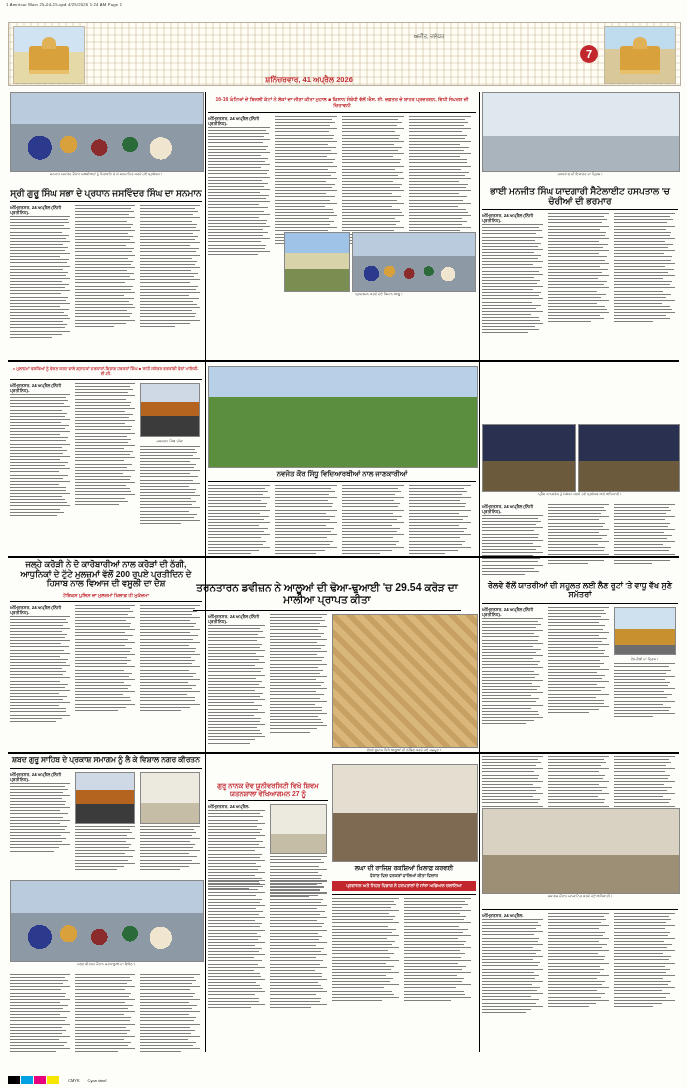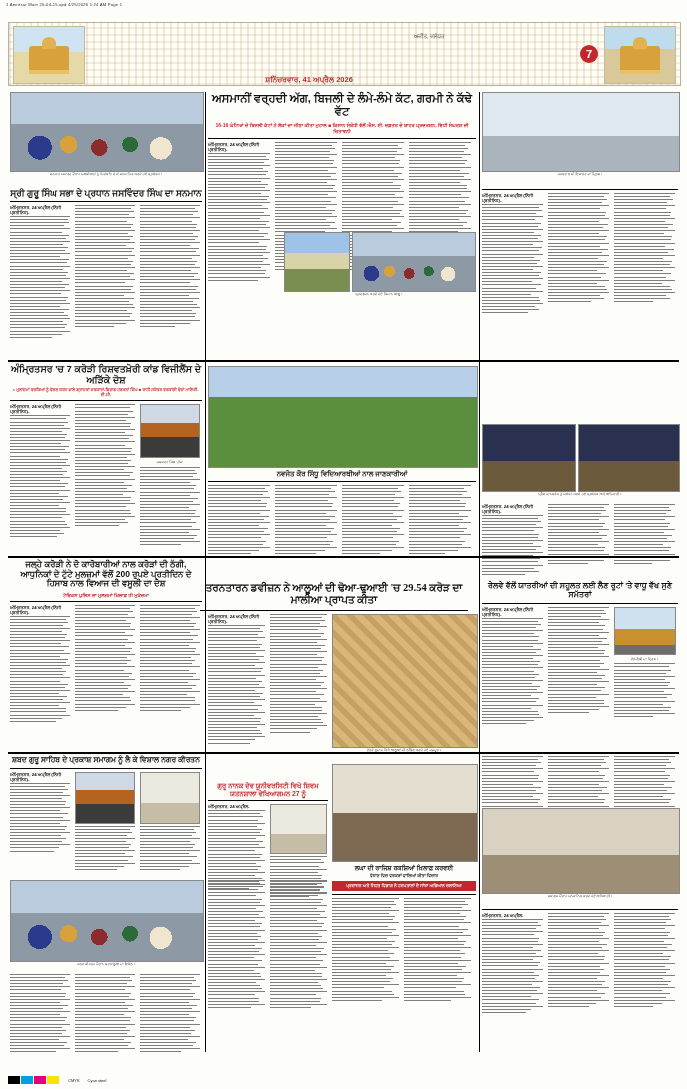--- a/index.html
+++ b/index.html
@@ -239,21 +239,20 @@
             <i style="width:91%"></i>
             <i style="width:100%"></i>
             <i style="width:84%"></i>
             <i style="width:58%"></i>
         </div>
       </div>
     </div>
   </div>
 
   <div class="col" style="left:208px;top:92px;width:268px;">
-    <div class="hl" style="font-size:11.5px;">ਅਸਮਾਨੀਂ ਵਰ੍ਹਦੀ ਅੱਗ, ਬਿਜਲੀ ਦੇ ਲੰਮੇ-ਲੰਮੇ ਕੱਟ, ਗਰਮੀ ਨੇ ਕੱਢੇ ਵੱਟ</div>
     <div class="sub" style="margin-top:4px;">16-16 ਘੰਟਿਆਂ ਦੇ ਬਿਜਲੀ ਕੱਟਾਂ ਨੇ ਲੋਕਾਂ ਦਾ ਜੀਣਾ ਕੀਤਾ ਮੁਹਾਲ ■ ਕਿਸਾਨ ਸੰਬੰਧੀ ਵੱਲੋਂ ਐਸ. ਈ. ਦਫ਼ਤਰ ਦੇ ਬਾਹਰ ਪ੍ਰਦਰਸ਼ਨ, ਵਿਧੀ ਸੰਘਰਸ਼ ਦੀ ਚਿਤਾਵਨੀ</div>
     <div class="rule" style="margin:4px 0 3px;"></div>
     <div style="display:flex;gap:5px;">
       <div style="width:62px;">
         <div class="dateline">ਅੰਮ੍ਰਿਤਸਰ, 24 ਅਪ੍ਰੈਲ (ਨਿੱਜੀ ਪ੍ਰਤੀਨਿਧ)-</div>
         <div class="body">
           <i style="width:100%"></i>
             <i style="width:94%"></i>
             <i style="width:98%"></i>
             <i style="width:90%"></i>
@@ -436,20 +435,21 @@
         </div>
       </div>
     </div>
   </div>
 
   <div class="photo p-hosp" style="left:482px;top:92px;width:196px;height:78px;"></div>
   <div class="col" style="left:482px;top:172px;width:196px;">
     <div class="cap">ਹਸਪਤਾਲ ਦੀ ਇਮਾਰਤ ਦਾ ਦ੍ਰਿਸ਼।</div>
   </div>
   <div class="col" style="left:482px;top:186px;width:196px;">
+    <div class="hl" style="font-size:9px;">ਭਾਈ ਮਨਜੀਤ ਸਿੰਘ ਯਾਦਗਾਰੀ ਸੈਟੇਲਾਈਟ ਹਸਪਤਾਲ 'ਚ ਚੋਰੀਆਂ ਦੀ ਭਰਮਾਰ</div>
     <div class="rule" style="margin:3px 0 3px;"></div>
     <div style="display:flex;gap:5px;">
       <div style="width:61px;">
         <div class="dateline">ਅੰਮ੍ਰਿਤਸਰ, 24 ਅਪ੍ਰੈਲ (ਨਿੱਜੀ ਪ੍ਰਤੀਨਿਧ)-</div>
         <div class="body">
           <i style="width:100%"></i>
             <i style="width:93%"></i>
             <i style="width:98%"></i>
             <i style="width:89%"></i>
             <i style="width:100%"></i>
@@ -569,21 +569,20 @@
     </div>
   </div>
 
   <div class="photo p-field" style="left:284px;top:232px;width:64px;height:58px;"></div>
   <div class="photo p-crowd" style="left:352px;top:232px;width:122px;height:58px;"></div>
   <div class="cap" style="position:absolute;left:284px;top:292px;width:190px;">ਪ੍ਰਦਰਸ਼ਨ ਕਰਦੇ ਹੋਏ ਕਿਸਾਨ ਆਗੂ।</div>
 
   <div class="hrule" style="left:8px;top:360px;width:671px;height:1.5px;"></div>
 
   <div class="col" style="left:10px;top:364px;width:192px;">
-    <div class="hl" style="font-size:9.5px;">ਅੰਮ੍ਰਿਤਸਰ 'ਚ 7 ਕਰੋੜੀ ਰਿਸ਼ਵਤਖ਼ੋਰੀ ਕਾਂਡ ਵਿਜੀਲੈਂਸ ਦੇ ਅੜਿੱਕੇ ਦੋਸ਼</div>
     <div class="sub" style="font-size:4.2px;margin-top:2px;">▸ ਮੁਲਾਜ਼ਮਾਂ ਵਰਕਿਆਂ ਨੂੰ ਵੇਚਣ ਕਰਨ ਵਾਲੇ ਗ੍ਰਾਹਕਾਂ ਸਰਕਾਰਾਂ-ਵਿਭਾਗ ਹਰਕਤਾਂ ਸਿੰਘ ■ ਰਾਹੀ ਸਕੱਤਰ ਵਰਕਾਂਗੀ ਵੱਢਾਂ ਮਾਇਕੀ-ਈ.ਸੀ.</div>
     <div class="rule" style="margin:3px 0 3px;"></div>
     <div style="display:flex;gap:5px;">
       <div style="width:60px;">
         <div class="dateline">ਅੰਮ੍ਰਿਤਸਰ, 24 ਅਪ੍ਰੈਲ (ਨਿੱਜੀ ਪ੍ਰਤੀਨਿਧ)-</div>
         <div class="body">
           <i style="width:100%"></i>
             <i style="width:93%"></i>
             <i style="width:97%"></i>
             <i style="width:90%"></i>
@@ -1022,21 +1021,21 @@
             <i style="width:91%"></i>
             <i style="width:92%"></i>
             <i style="width:100%"></i>
             <i style="width:84%"></i>
             <i style="width:68%"></i>
           </div>
         </div>
     </div>
   </div>
 
-  <div class="col" style="left:200px;top:582px;width:268px;font-family:Liberation Serif, serif;">
+  <div class="col" style="left:193px;top:582px;width:268px;">
     <div class="hl" style="font-size:10.5px;">ਤਰਨਤਾਰਨ ਡਵੀਜ਼ਨ ਨੇ ਆਲੂਆਂ ਦੀ ਢੋਆ-ਢੁਆਈ 'ਚ 29.54 ਕਰੋੜ ਦਾ ਮਾਲੀਆ ਪ੍ਰਾਪਤ ਕੀਤਾ</div>
     <div class="rule" style="margin:4px 0 3px;"></div>
   </div>
   <div class="col" style="left:208px;top:614px;width:120px;">
     <div style="display:flex;gap:5px;">
       <div style="width:57px;">
         <div class="dateline">ਅੰਮ੍ਰਿਤਸਰ, 24 ਅਪ੍ਰੈਲ (ਨਿੱਜੀ ਪ੍ਰਤੀਨਿਧ)-</div>
         <div class="body">
             <i style="width:100%"></i>
             <i style="width:92%"></i>

